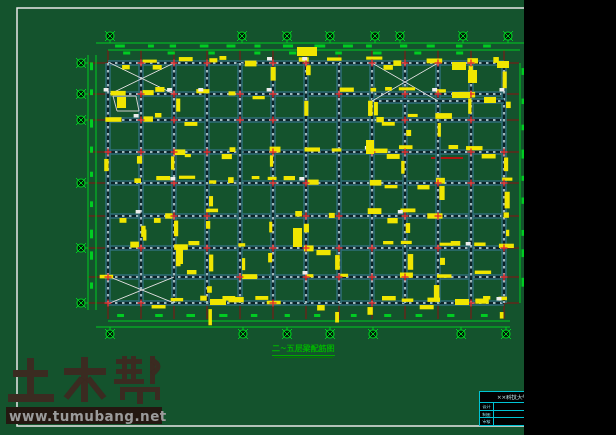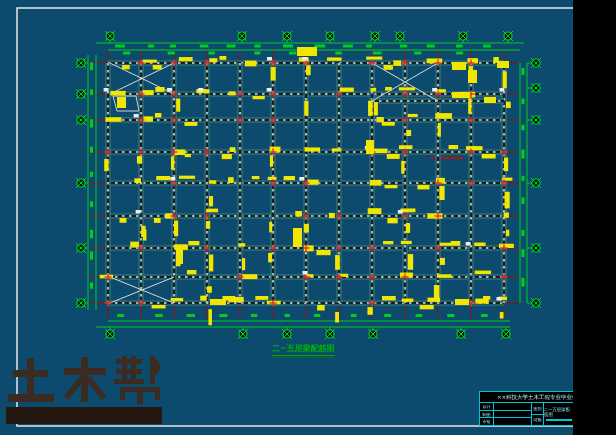--- a/index.html
+++ b/index.html
@@ -1,17 +1,17 @@
 <!DOCTYPE html>
 <html><head>
 <meta charset="utf-8">
 <style>
   html,body{margin:0;padding:0;background:#000;}
   body{width:616px;height:435px;font-family:"DejaVu Sans",sans-serif;}
-  .stage{position:relative;width:573px;height:435px;background:#0c4a6e;overflow:hidden;}
+  .stage{position:relative;width:524px;height:435px;background:#14532d;overflow:hidden;}
   svg{position:absolute;left:0;top:0;}
 
   .plan-title{position:absolute;left:272px;top:345px;color:#00b400;font-size:8px;font-weight:bold;
     line-height:1;padding-bottom:2px;border-bottom:1.5px solid #00a800;white-space:nowrap;}
   .plan-title::after{content:"";position:absolute;left:2px;right:2px;bottom:-3px;height:1px;background:#007800;}
 
   .wm-band{position:absolute;left:6px;top:407px;width:156px;height:17px;background:#241811;}
   .wm-url{position:absolute;left:9px;top:408px;font-size:13.5px;font-weight:bold;color:#9b9b9b;
     letter-spacing:0.5px;line-height:17px;white-space:nowrap;}
   .wm-hit{position:absolute;left:6px;top:352px;width:160px;height:56px;}
@@ -688,20 +688,21 @@
         <rect x="120" y="387" width="5" height="13" fill="#3b2b21"></rect>
         <rect x="155" y="387" width="5" height="13" fill="#3b2b21"></rect>
         <rect x="137" y="387" width="6" height="17" fill="#3b2b21"></rect>
       </g>
     </svg>
 
   <div class="plan-title">二~五层梁配筋图</div>
 
   <div class="wm-hit" title="土木帮"></div>
   <div class="wm-band"></div>
+  <div class="wm-url">www.tumubang.net</div>
 
   <div class="tb">
     <div class="tb-header">××科技大学土木工程专业毕业设计</div>
     <div class="tb-body">
       <div class="tb-left">
         <div class="tb-lrow">
           <div class="lbl">设计</div>
           <div class="val"></div>
         </div>
         <div class="tb-lrow">

